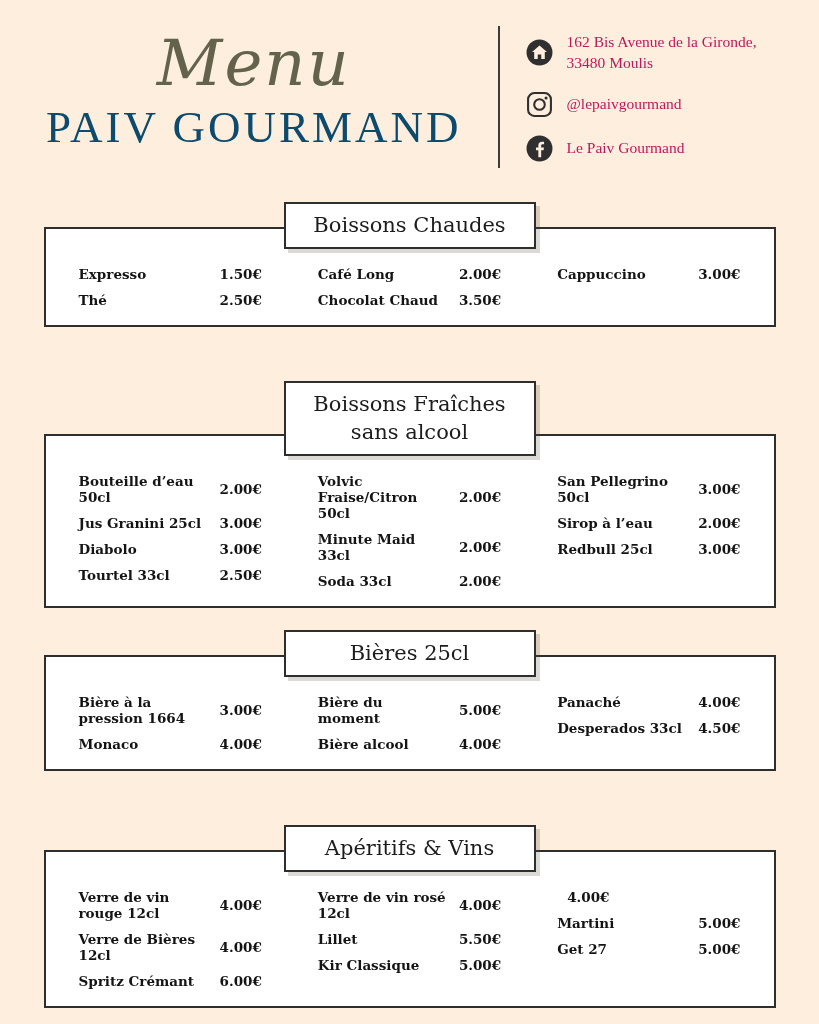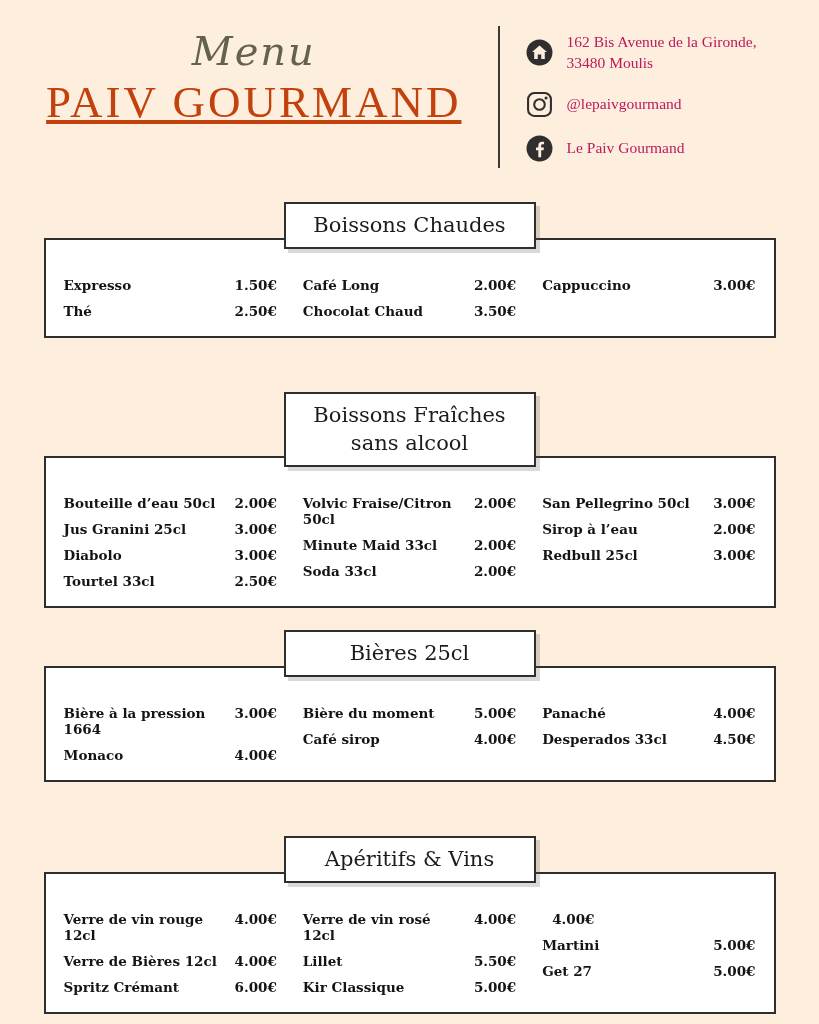--- a/index.html
+++ b/index.html
@@ -12,33 +12,32 @@
     background: #fdeedd;
     overflow: hidden;
   }
 
   
   .header { display: flex; align-items: flex-start; padding: 22px 36px 0 36px; }
   .title-block { width: 450px; text-align: center; padding-top: 8px; }
   .brand-script {
     font-family: "DejaVu Serif", serif;
     font-style: italic;
-    font-size: 40px;
+    font-size: 64px;
     line-height: 1.05;
     color: #63634b;
     letter-spacing: 2px;
   }
   .brand-name {
     margin-top: 4px;
     font-family: "Liberation Serif", serif;
     font-size: 45px;
-    color: #c2410c;
+    color: #0c4a6e;
     letter-spacing: 3px;
     white-space: nowrap;
-    text-decoration: underline;
   }
   .header-divider {
     width: 2px; height: 142px;
     background: #3b3b3b;
     margin: 4px 26px 0 26px;
     flex: 0 0 auto;
   }
   .contact { display: flex; flex-direction: column; gap: 17px; padding-top: 10px; }
   .contact-row { display: flex; align-items: center; gap: 14px; }
   .contact-row .icon { width: 27px; height: 27px; flex: 0 0 auto; }
@@ -50,40 +49,40 @@
   
   .sections { width: 732px; margin: 0 auto; }
   .menu-section { margin-top: 34px; }
   .menu-section:nth-child(2) { margin-top: 54px; }
   .menu-section:nth-child(3) { margin-top: 22px; }
   .menu-section:nth-child(4) { margin-top: 54px; }
 
   .section-title-box {
     position: relative; z-index: 2;
     width: max-content; min-width: 252px;
-    margin: 11px auto;
+    margin: 0 auto;
     background: #ffffff;
     border: 2px solid #2e2e2e;
     box-shadow: 4px 4px 0 rgba(90, 80, 65, 0.22);
     padding: 8px 24px;
     text-align: center;
     font-size: 21px; color: #1c1c1c; line-height: 1.3;
   }
   .section-body {
     position: relative; z-index: 1;
     background: #ffffff;
     border: 2px solid #2e2e2e;
     margin-top: -22px;
     padding: 32px 18px 12px 18px;
   }
   .columns { display: flex; gap: 26px; }
   .col { flex: 1 1 0; display: flex; flex-direction: column; }
   .item {
-    display: flex; justify-content: space-between; align-items: flex-start;
-    margin: 5px 0;
+    display: flex; justify-content: space-between; align-items: center;
+    margin: 5px 15px;
     font-weight: bold; font-size: 13.5px; color: #141414;
   }
   .item-price { margin-left: 10px; white-space: nowrap; }
 
   
   .footer { margin-top: 28px; text-align: center; }
   .footer p {
     font-size: 12.5px; letter-spacing: 0.6px; color: #242424;
     line-height: 1.7; max-width: 640px; margin: 0 auto 6px auto;
   }
@@ -240,21 +239,21 @@
                 <span class="item-name">Monaco</span>
                 <span class="item-price">4.00€</span>
               </div>
             </div>
             <div class="col">
               <div class="item">
                 <span class="item-name">Bière du moment</span>
                 <span class="item-price">5.00€</span>
               </div>
               <div class="item">
-                <span class="item-name">Café sirop</span>
+                <span class="item-name">Bière alcool</span>
                 <span class="item-price">4.00€</span>
               </div>
             </div>
             <div class="col">
               <div class="item">
                 <span class="item-name">Panaché</span>
                 <span class="item-price">4.00€</span>
               </div>
               <div class="item">
                 <span class="item-name">Desperados 33cl</span>

